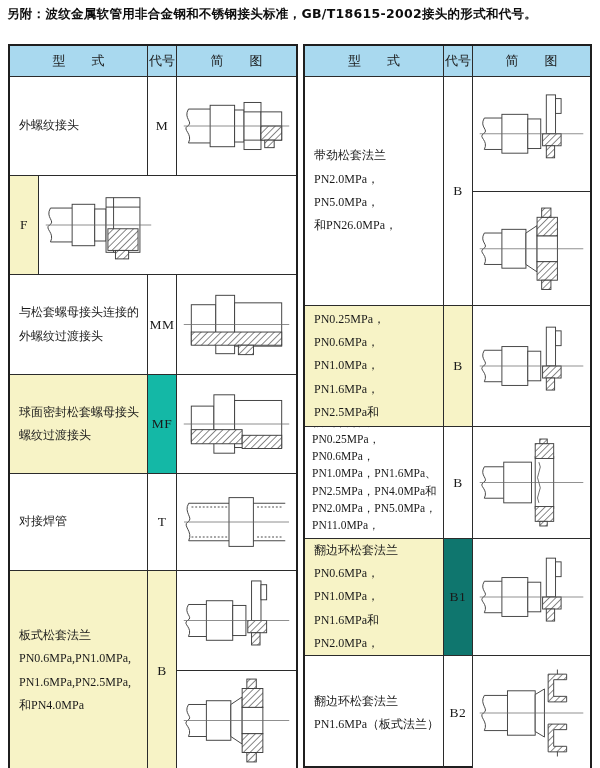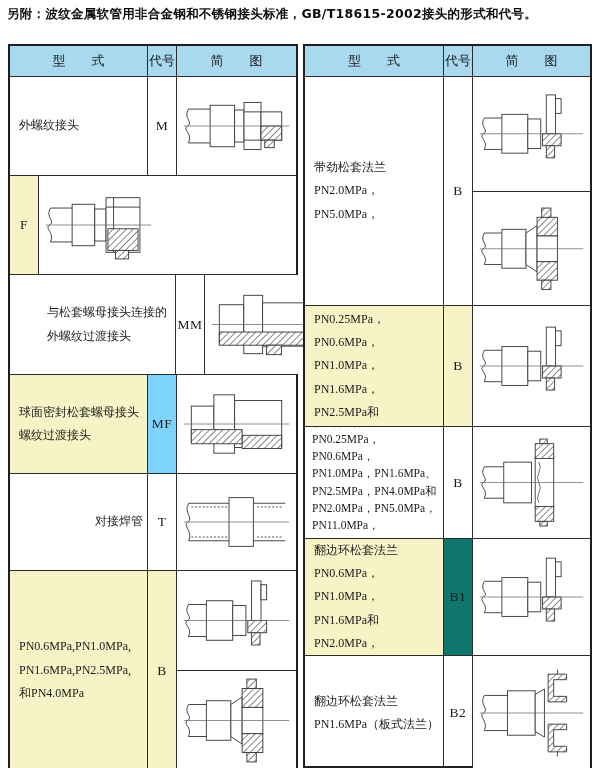--- a/index.html
+++ b/index.html
@@ -104,21 +104,21 @@
             <rect x="68" y="19" width="36" height="58" fill="#fff" stroke="#3c3c3c" stroke-width="1"></rect>
             <line x1="76" y1="19" x2="76" y2="77" stroke="#3c3c3c"></line>
             <line x1="68" y1="29" x2="104" y2="29" stroke="#3c3c3c"></line>
             <rect x="70" y="52" width="32" height="23" fill="url(#h2)" stroke="#3c3c3c" stroke-width="1"></rect>
             <rect x="78" y="75" width="14" height="9" fill="url(#h2)" stroke="#3c3c3c" stroke-width="1"></rect>
             <line x1="4" y1="48" x2="116" y2="48" stroke="#6a6a6a" stroke-width="0.8"></line>
           </svg>
         </div>
       </div>
     </div>
-    <div class="trow" style="height: 100px; padding-left: 28px;">
+    <div class="trow" style="height: 100px;">
       <div class="c-type cell" style="flex: 0 0 138px;">
         <div>与松套螺母接头连接的</div>
         <div>外螺纹过渡接头</div>
       </div>
       <div class="c-code cell" style="flex: 0 0 29px;">MM</div>
       <div class="c-diagram cell" style="flex: 0 0 119px;">
         <div class="sub">
           <svg viewBox="0 0 120 96" preserveAspectRatio="xMidYMid meet" xmlns="http://www.w3.org/2000/svg">
             <defs>
               <pattern id="h3" width="5" height="5" patternUnits="userSpaceOnUse" patternTransform="rotate(45)">
@@ -134,41 +134,41 @@
             <line x1="4" y1="48" x2="116" y2="48" stroke="#6a6a6a" stroke-width="0.8"></line>
           </svg>
         </div>
       </div>
     </div>
     <div class="trow" style="height: 99px;">
       <div class="c-type cell" style="flex: 0 0 138px; background: rgb(247, 243, 198);">
         <div>球面密封松套螺母接头</div>
         <div>螺纹过渡接头</div>
       </div>
-      <div class="c-code cell" style="flex: 0 0 29px; background: #7dd3fc;">MF</div>
+      <div class="c-code cell" style="flex: 0 0 29px; background: #14b8a6;">MF</div>
       <div class="c-diagram cell" style="flex: 0 0 119px;">
         <div class="sub">
           <svg viewBox="0 0 120 96" preserveAspectRatio="xMidYMid meet" xmlns="http://www.w3.org/2000/svg">
             <defs>
               <pattern id="h4" width="5" height="5" patternUnits="userSpaceOnUse" patternTransform="rotate(45)">
                 <rect width="5" height="5" fill="#fff"></rect>
                 <line x1="0" y1="0" x2="0" y2="5" stroke="#4a4a4a" stroke-width="1.4"></line>
               </pattern>
             </defs>
             <rect x="12" y="29" width="24" height="38" fill="#fff" stroke="#3c3c3c" stroke-width="1"></rect>
             <rect x="36" y="17" width="22" height="62" fill="#fff" stroke="#3c3c3c" stroke-width="1"></rect>
             <rect x="58" y="23" width="50" height="50" fill="#fff" stroke="#3c3c3c" stroke-width="1"></rect>
             <rect x="12" y="54" width="54" height="15" fill="url(#h4)" stroke="#3c3c3c" stroke-width="1"></rect>
             <rect x="66" y="60" width="42" height="14" fill="url(#h4)" stroke="#3c3c3c" stroke-width="1"></rect>
             <line x1="4" y1="48" x2="116" y2="48" stroke="#6a6a6a" stroke-width="0.8"></line>
           </svg>
         </div>
       </div>
     </div>
-    <div class="trow" style="height: 97px; text-align: right;">
+    <div class="trow" style="height: 97px;">
       <div class="c-type cell" style="flex: 0 0 138px;">
         <div>对接焊管</div>
       </div>
       <div class="c-code cell" style="flex: 0 0 29px;">T</div>
       <div class="c-diagram cell" style="flex: 0 0 119px;">
         <div class="sub">
           <svg viewBox="0 0 120 96" preserveAspectRatio="xMidYMid meet" xmlns="http://www.w3.org/2000/svg">
             <defs>
               <pattern id="h5" width="5" height="5" patternUnits="userSpaceOnUse" patternTransform="rotate(45)">
                 <rect width="5" height="5" fill="#fff"></rect>
@@ -185,20 +185,21 @@
             <line x1="78" y1="68" x2="112" y2="68" stroke="#3c3c3c"></line>
             <line x1="82" y1="32" x2="110" y2="32" stroke="#3c3c3c" stroke-dasharray="2 2"></line>
             <line x1="82" y1="64" x2="110" y2="64" stroke="#3c3c3c" stroke-dasharray="2 2"></line>
             <line x1="4" y1="48" x2="116" y2="48" stroke="#6a6a6a" stroke-width="0.8"></line>
           </svg>
         </div>
       </div>
     </div>
     <div class="trow" style="height: 200px;">
       <div class="c-type cell" style="flex: 0 0 138px; background: rgb(247, 243, 198);">
+        <div>板式松套法兰</div>
         <div>PN0.6MPa,PN1.0MPa,</div>
         <div>PN1.6MPa,PN2.5MPa,</div>
         <div>和PN4.0MPa</div>
       </div>
       <div class="c-code cell" style="flex: 0 0 29px; background: rgb(247, 243, 198);">B</div>
       <div class="c-diagram cell" style="flex: 0 0 119px;">
         <div class="sub">
           <svg viewBox="0 0 120 96" preserveAspectRatio="xMidYMid meet" xmlns="http://www.w3.org/2000/svg">
             <defs>
               <pattern id="h6" width="5" height="5" patternUnits="userSpaceOnUse" patternTransform="rotate(45)">
@@ -245,20 +246,21 @@
 <div id="table-right" class="ftable">
     <div class="trow header" style="background: rgb(169, 217, 239);">
       <div class="cell hb" style="flex: 0 0 139px; border-right: 1px solid rgb(43, 43, 43);">型　　式</div>
       <div class="cell hb" style="flex: 0 0 29px; border-right: 1px solid rgb(43, 43, 43);">代号</div>
       <div class="cell" style="flex: 0 0 117px;">简　　图</div>
     </div>
     <div class="trow" style="height: 229px;">
       <div class="c-type cell" style="flex: 0 0 139px;">
         <div>带劲松套法兰</div>
         <div>PN2.0MPa，PN5.0MPa，</div>
+        <div>和PN26.0MPa，</div>
       </div>
       <div class="c-code cell" style="flex: 0 0 29px;">B</div>
       <div class="c-diagram cell" style="flex: 0 0 117px;">
         <div class="sub">
           <svg viewBox="0 0 120 96" preserveAspectRatio="xMidYMid meet" xmlns="http://www.w3.org/2000/svg">
             <defs>
               <pattern id="h8" width="5" height="5" patternUnits="userSpaceOnUse" patternTransform="rotate(45)">
                 <rect width="5" height="5" fill="#fff"></rect>
                 <line x1="0" y1="0" x2="0" y2="5" stroke="#4a4a4a" stroke-width="1.4"></line>
               </pattern>

